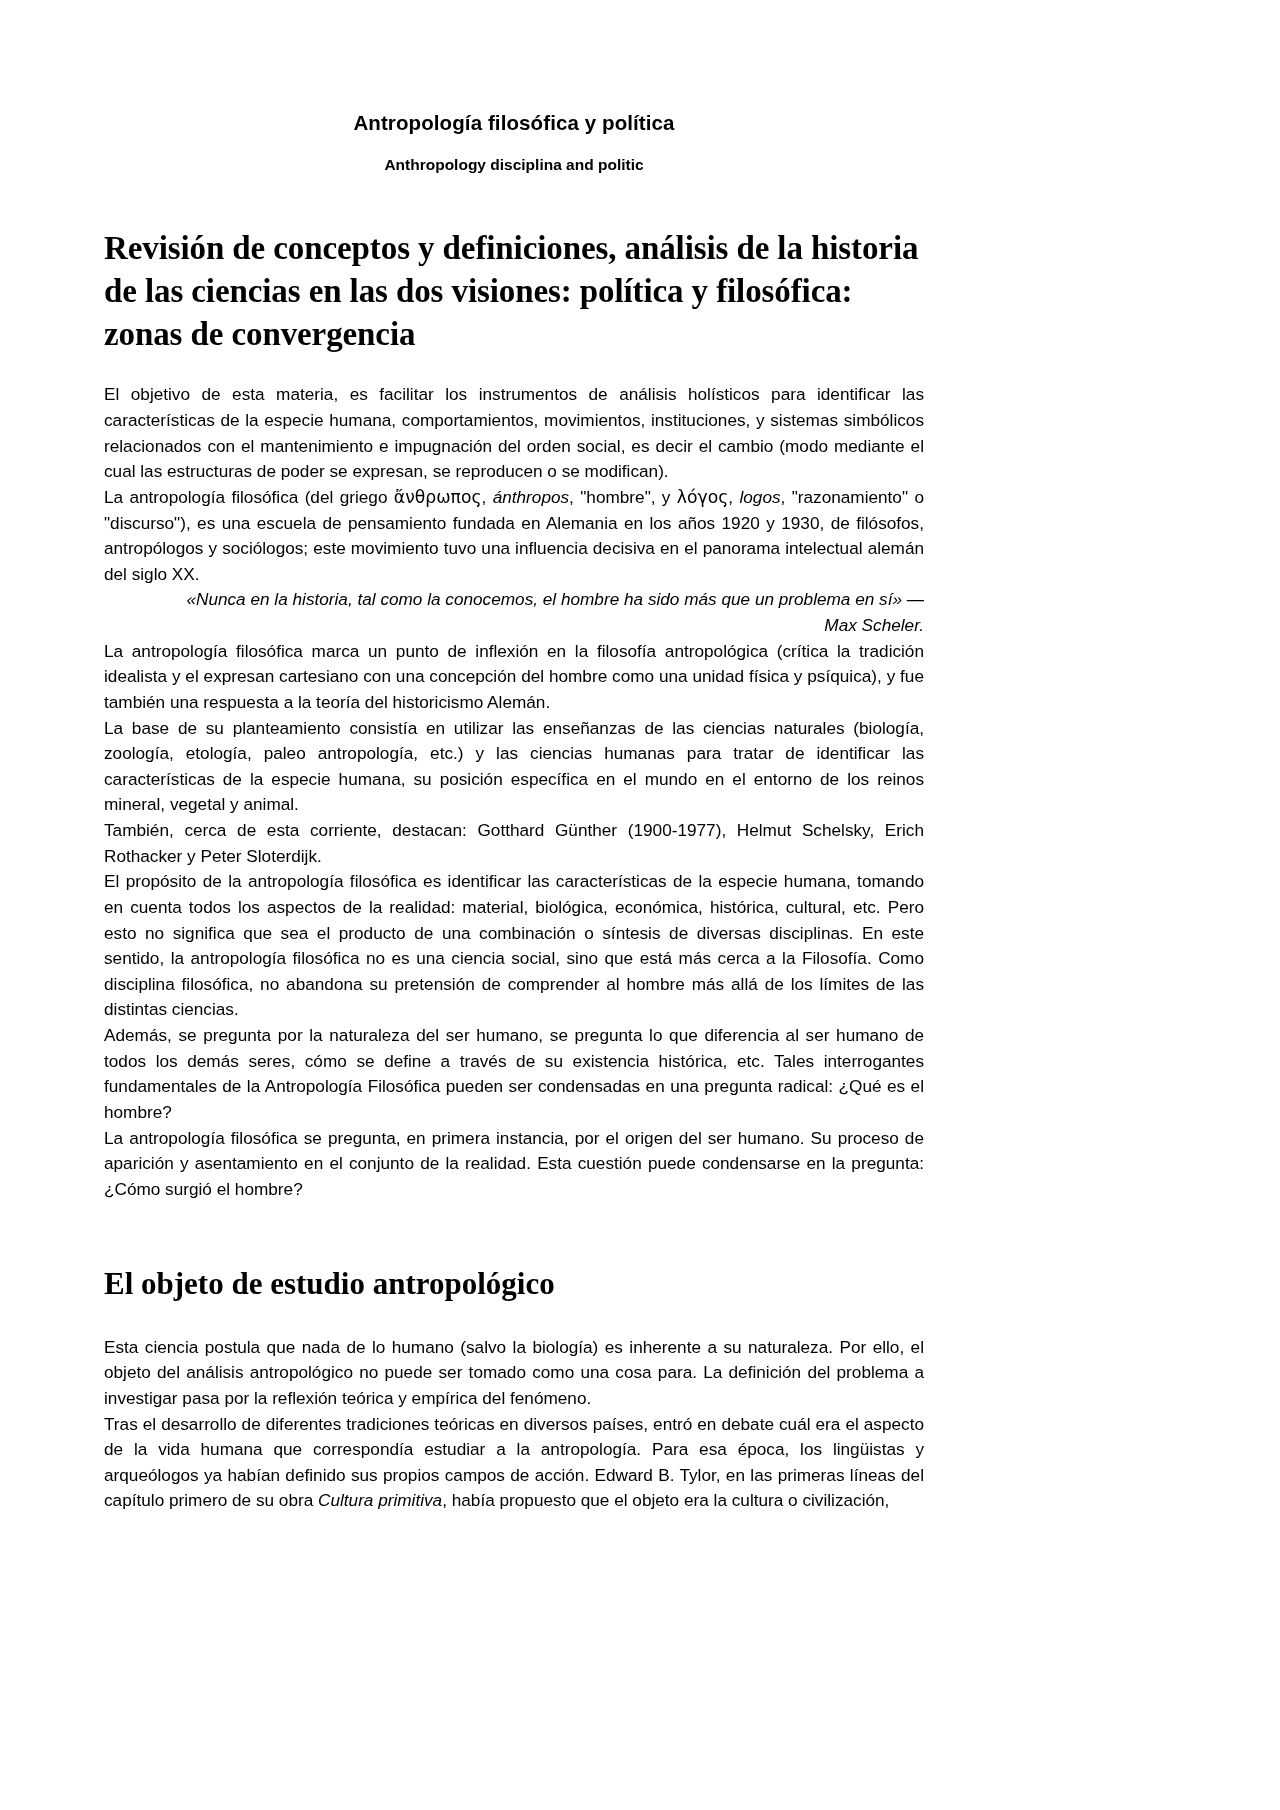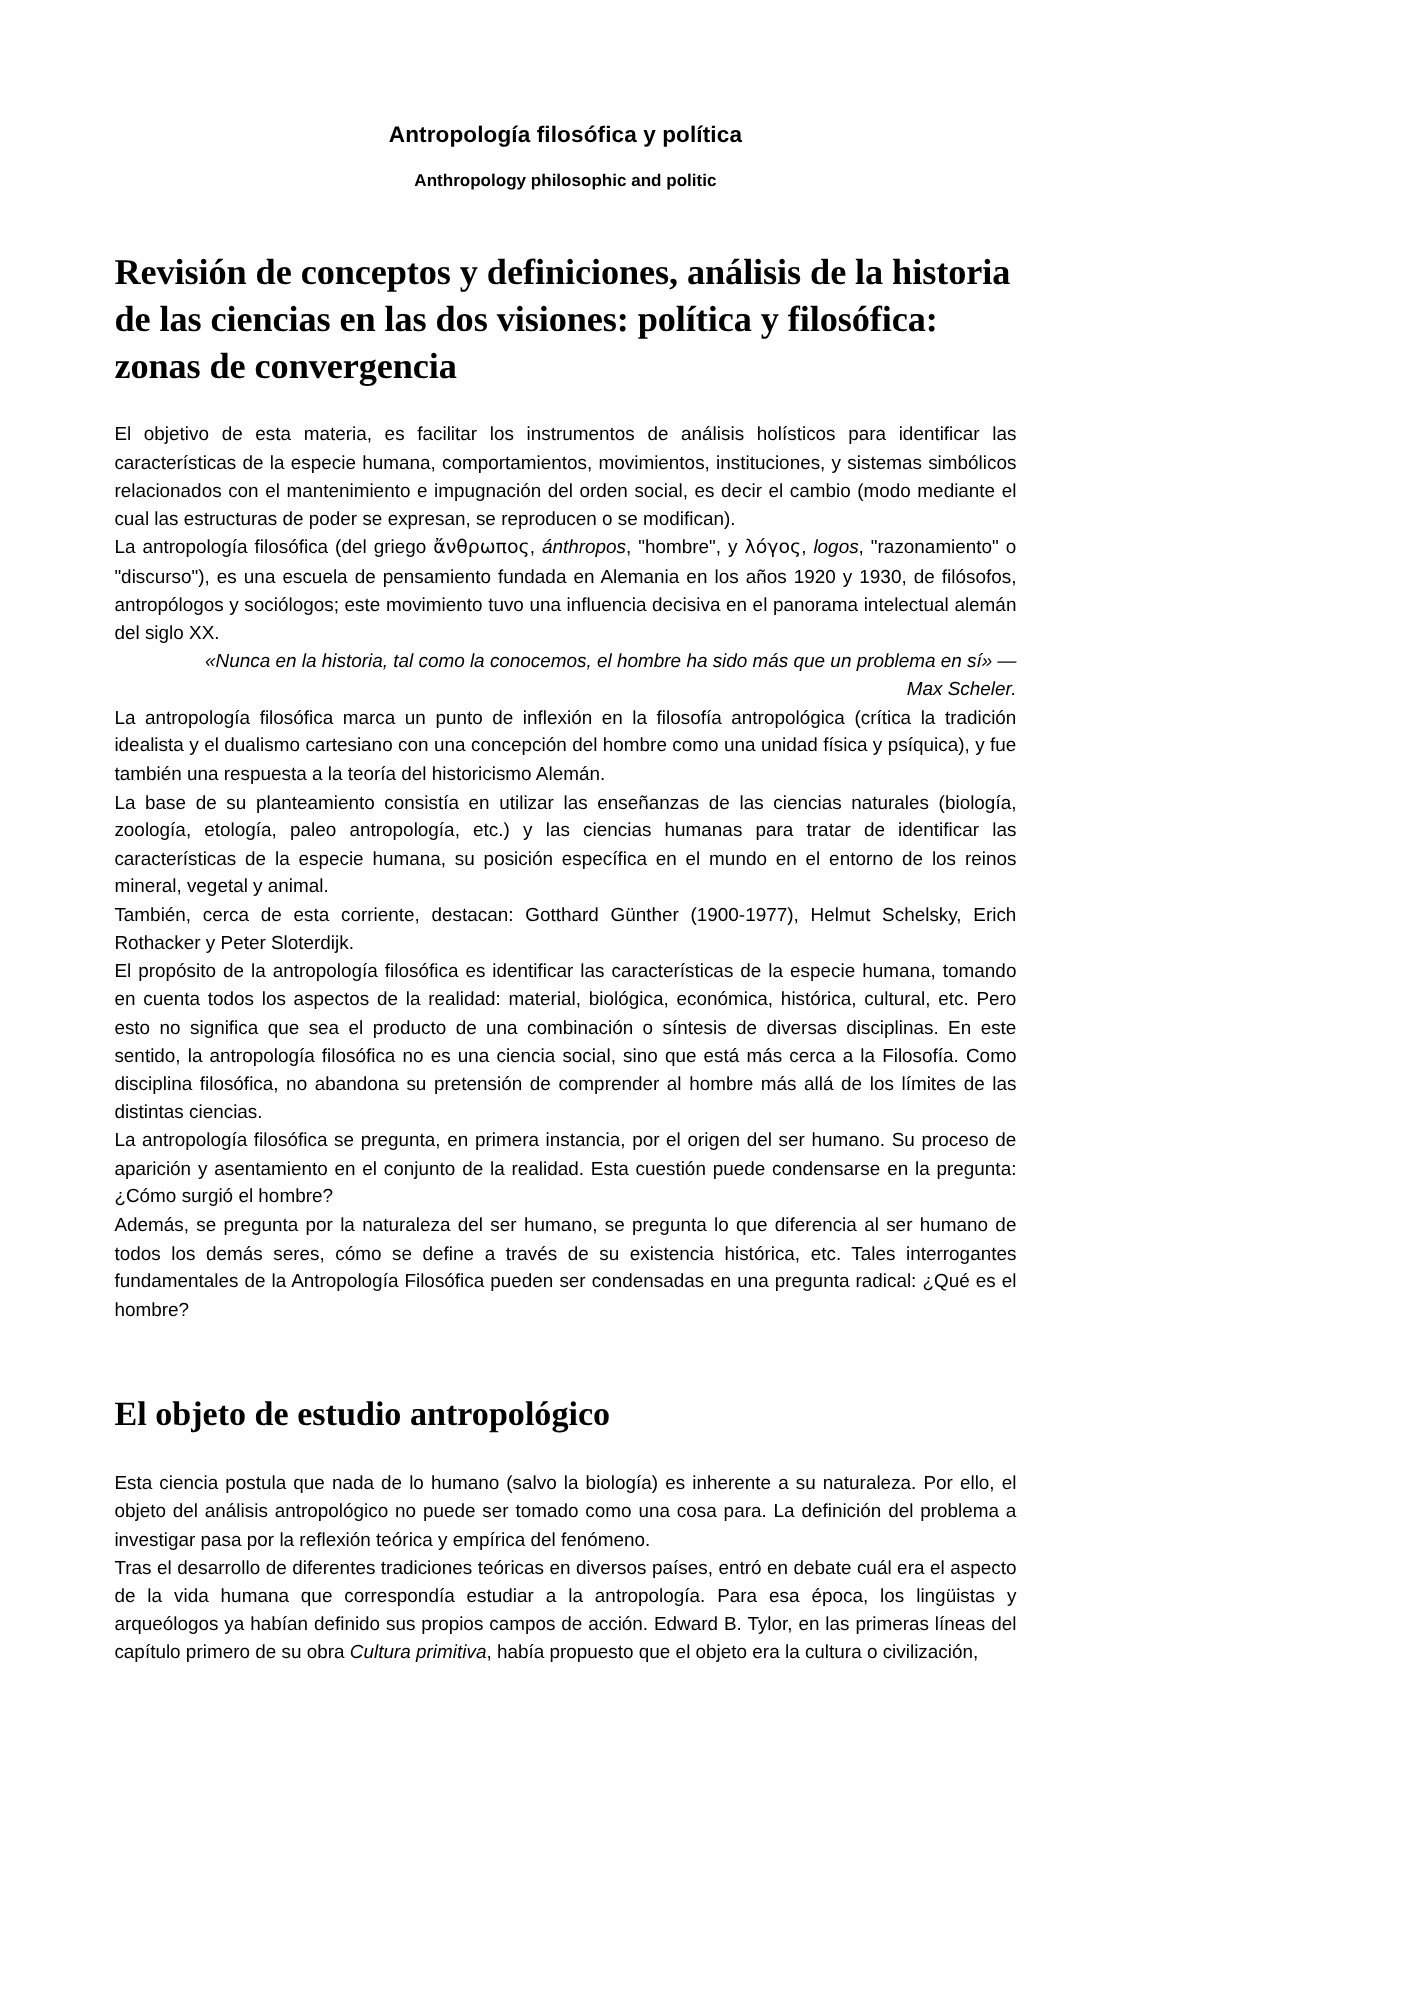--- a/index.html
+++ b/index.html
@@ -73,44 +73,44 @@
     font-family: "DejaVu Sans", sans-serif;
   }
   em.it { font-style: italic; }
 </style>
 </head>
 <body>
 
 <div class="page">
 
   <div class="hdr-title">Antropología filosófica y política</div>
-  <div class="hdr-subtitle">Anthropology philosophic and politic</div>
+  <div class="hdr-subtitle">Anthropology disciplina and politic</div>
 
   <h1 class="doc-h1">Revisión de conceptos y definiciones, análisis de la historia de las ciencias en las dos visiones: política y filosófica: zonas de convergencia</h1>
 
   <p class="body-par">El objetivo de esta materia, es facilitar los instrumentos de análisis holísticos para identificar las características de la especie humana, comportamientos, movimientos, instituciones, y sistemas simbólicos relacionados con el mantenimiento e impugnación del orden social, es decir el cambio (modo mediante el cual las estructuras de poder se expresan, se reproducen o se modifican).</p>
 
   <p class="body-par">
     <span>La antropología filosófica (del griego </span><span class="greek">ἄνθρωπος</span><span>, </span><em class="it">ánthropos</em><span>, </span><span>"hombre"</span><span>, y </span><span class="greek">λόγος</span><span>, </span><em class="it">logos</em><span>, </span><span>"razonamiento"</span><span> o </span><span>"discurso"</span><span>), es una escuela de pensamiento fundada en Alemania en los años 1920 y 1930, de filósofos, antropólogos y sociólogos; este movimiento tuvo una influencia decisiva en el panorama intelectual alemán del siglo XX.</span>
   </p>
 
   <p class="quote">«Nunca en la historia, tal como la conocemos, el hombre ha sido más que un problema en sí» — Max Scheler.</p>
 
-  <p class="body-par">La antropología filosófica marca un punto de inflexión en la filosofía antropológica (crítica la tradición idealista y el dualismo cartesiano con una concepción del hombre como una unidad física y psíquica), y fue también una respuesta a la teoría del historicismo Alemán.</p>
+  <p class="body-par">La antropología filosófica marca un punto de inflexión en la filosofía antropológica (crítica la tradición idealista y el expresan cartesiano con una concepción del hombre como una unidad física y psíquica), y fue también una respuesta a la teoría del historicismo Alemán.</p>
 
   <p class="body-par">La base de su planteamiento consistía en utilizar las enseñanzas de las ciencias naturales (biología, zoología, etología, paleo antropología, etc.) y las ciencias humanas para tratar de identificar las características de la especie humana, su posición específica en el mundo en el entorno de los reinos mineral, vegetal y animal.</p>
 
 
   <p class="body-par">También, cerca de esta corriente, destacan: Gotthard Günther (1900-1977), Helmut Schelsky, Erich Rothacker y Peter Sloterdijk.</p>
 
   <p class="body-par">El propósito de la antropología filosófica es identificar las características de la especie humana, tomando en cuenta todos los aspectos de la realidad: material, biológica, económica, histórica, cultural, etc. Pero esto no significa que sea el producto de una combinación o síntesis de diversas disciplinas. En este sentido, la antropología filosófica no es una ciencia social, sino que está más cerca a la Filosofía. Como disciplina filosófica, no abandona su pretensión de comprender al hombre más allá de los límites de las distintas ciencias.</p>
 
+  <p class="body-par">Además, se pregunta por la naturaleza del ser humano, se pregunta lo que diferencia al ser humano de todos los demás seres, cómo se define a través de su existencia histórica, etc. Tales interrogantes fundamentales de la Antropología Filosófica pueden ser condensadas en una pregunta radical: ¿Qué es el hombre?</p>
+
   <p class="body-par">La antropología filosófica se pregunta, en primera instancia, por el origen del ser humano. Su proceso de aparición y asentamiento en el conjunto de la realidad. Esta cuestión puede condensarse en la pregunta: ¿Cómo surgió el hombre?</p>
-
-  <p class="body-par">Además, se pregunta por la naturaleza del ser humano, se pregunta lo que diferencia al ser humano de todos los demás seres, cómo se define a través de su existencia histórica, etc. Tales interrogantes fundamentales de la Antropología Filosófica pueden ser condensadas en una pregunta radical: ¿Qué es el hombre?</p>
 
   <h2 class="doc-h2">El objeto de estudio antropológico</h2>
 
   <p class="body-par">Esta ciencia postula que nada de lo humano (salvo la biología) es inherente a su naturaleza. Por ello, el objeto del análisis antropológico no puede ser tomado como una cosa para. La definición del problema a investigar pasa por la reflexión teórica y empírica del fenómeno.</p>
 
   <p class="body-par">
     <span>Tras el desarrollo de diferentes tradiciones teóricas en diversos países, entró en debate cuál era el aspecto de la vida humana que correspondía estudiar a la antropología. Para esa época, los lingüistas y arqueólogos ya habían definido sus propios campos de acción. Edward B. Tylor, en las primeras líneas del capítulo primero de su obra </span><em class="it">Cultura primitiva</em><span>, había propuesto que el objeto era la cultura o civilización,</span>
   </p>
 
 </div>

